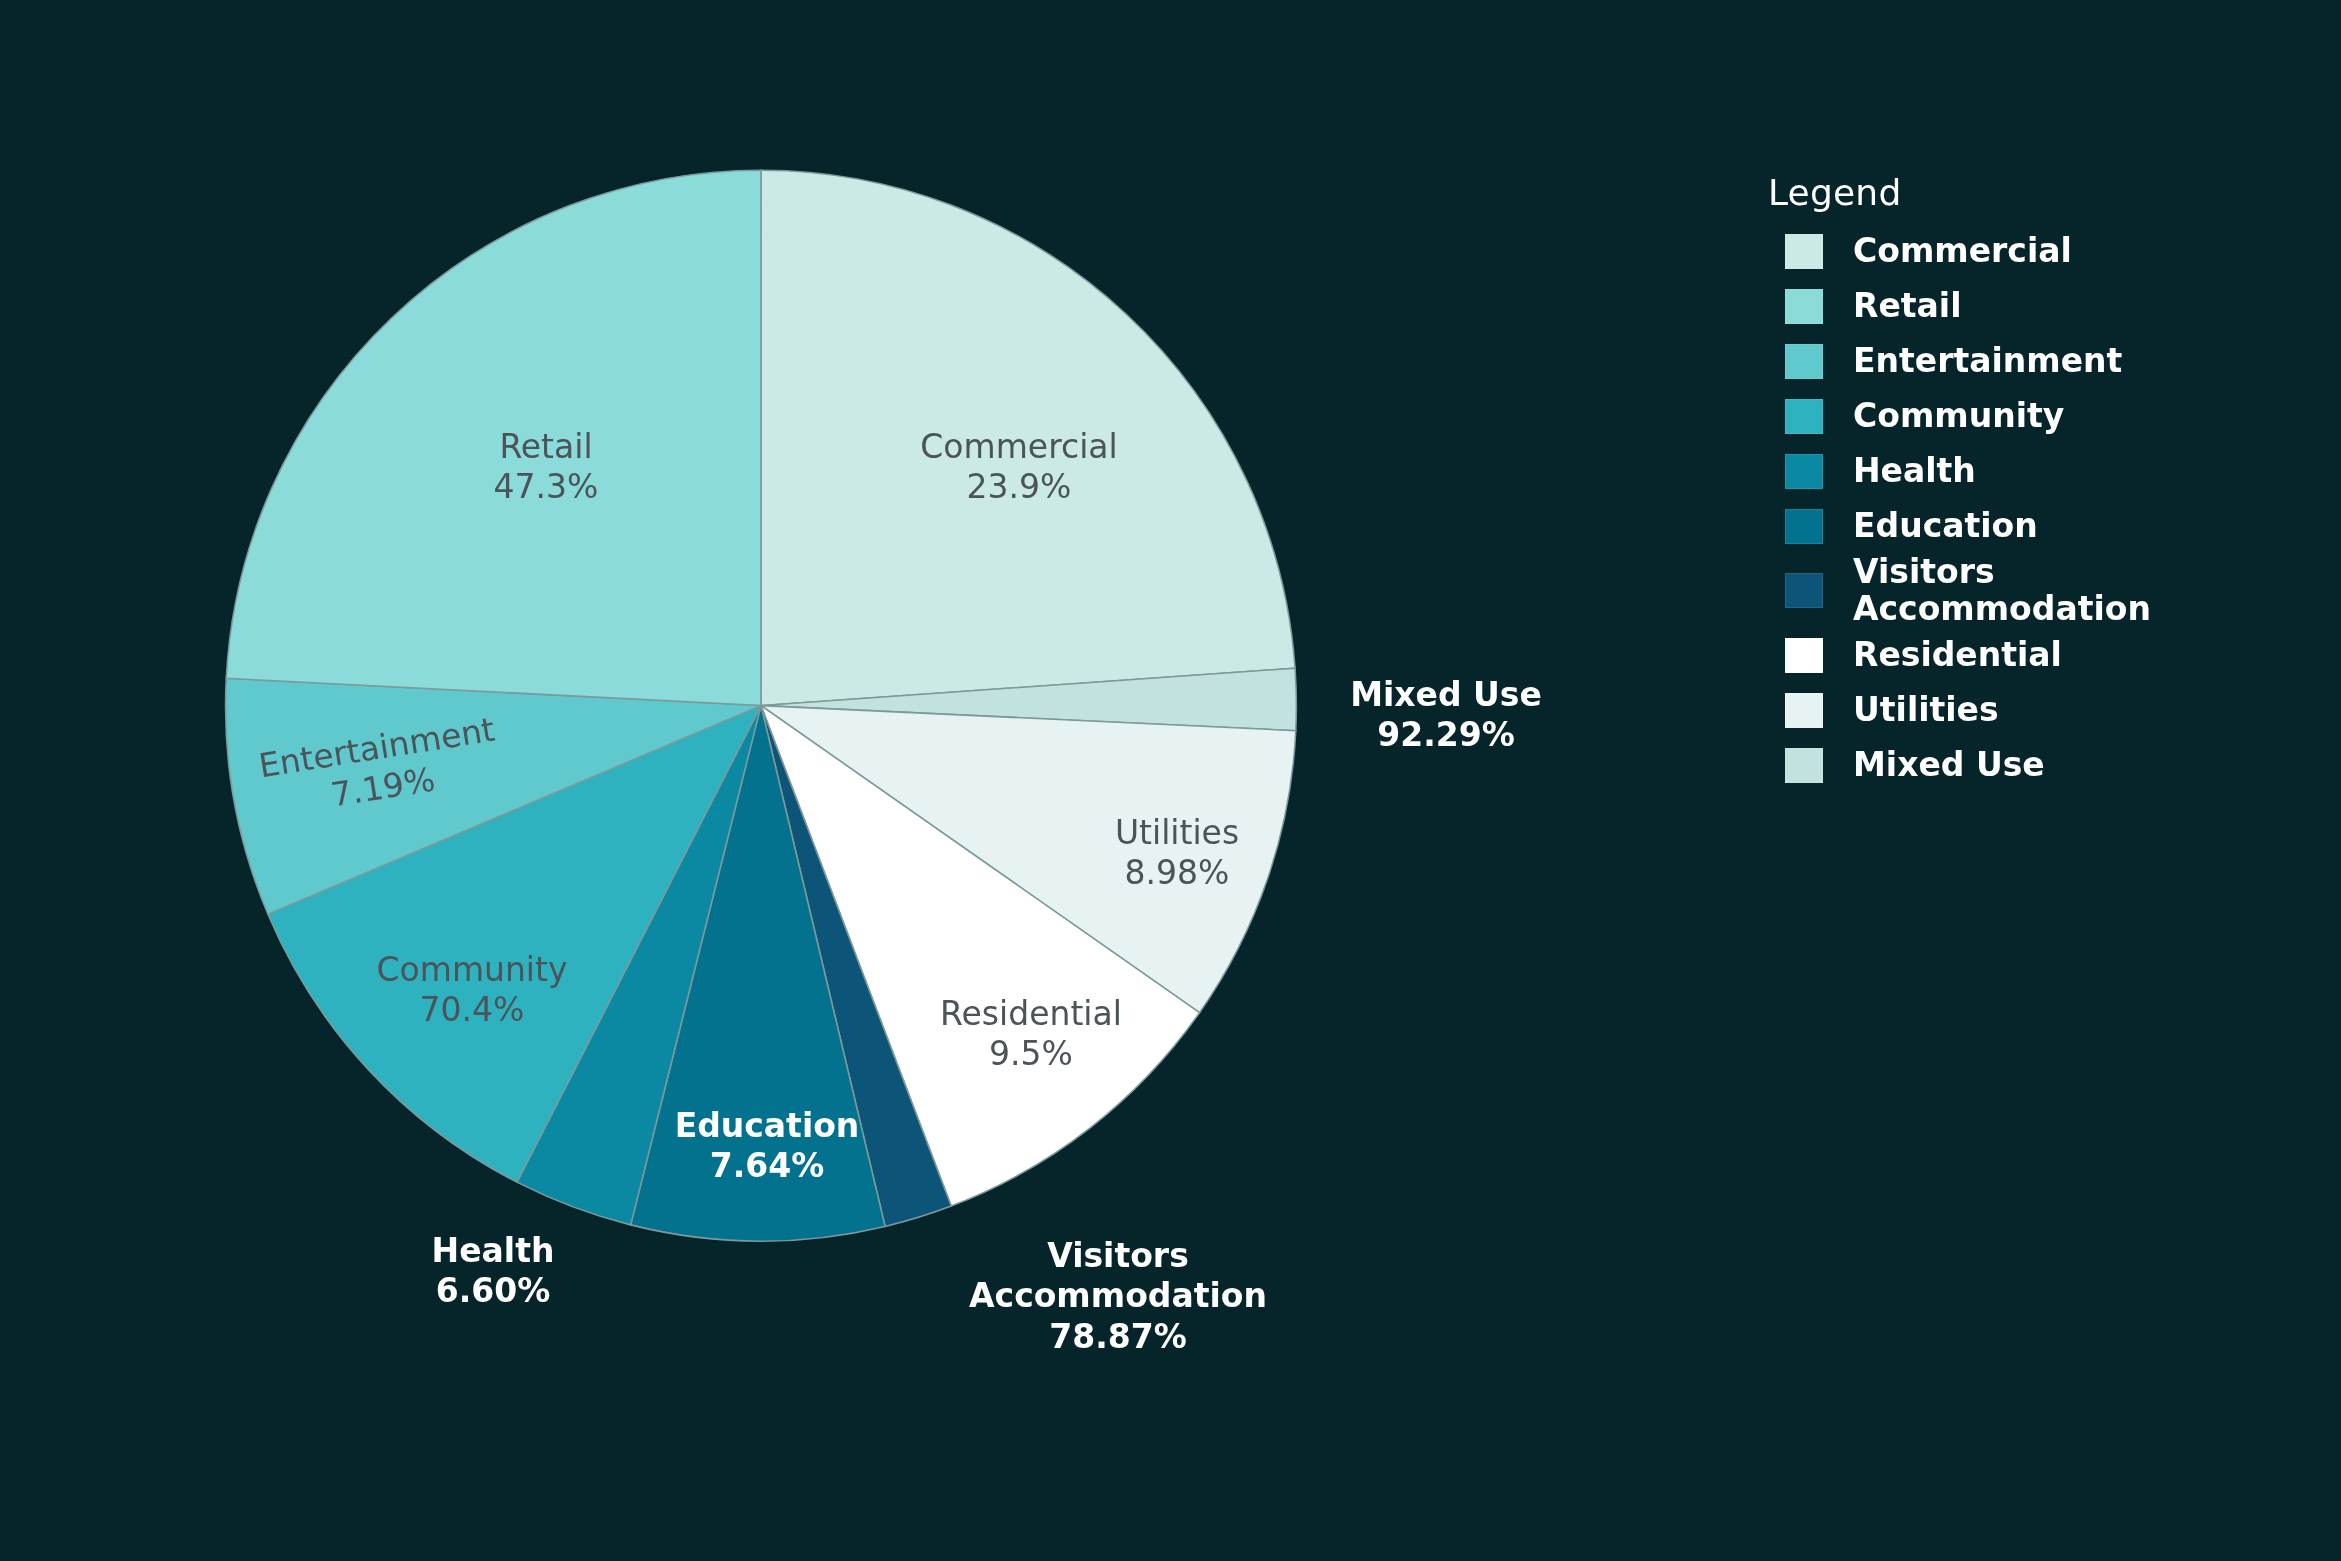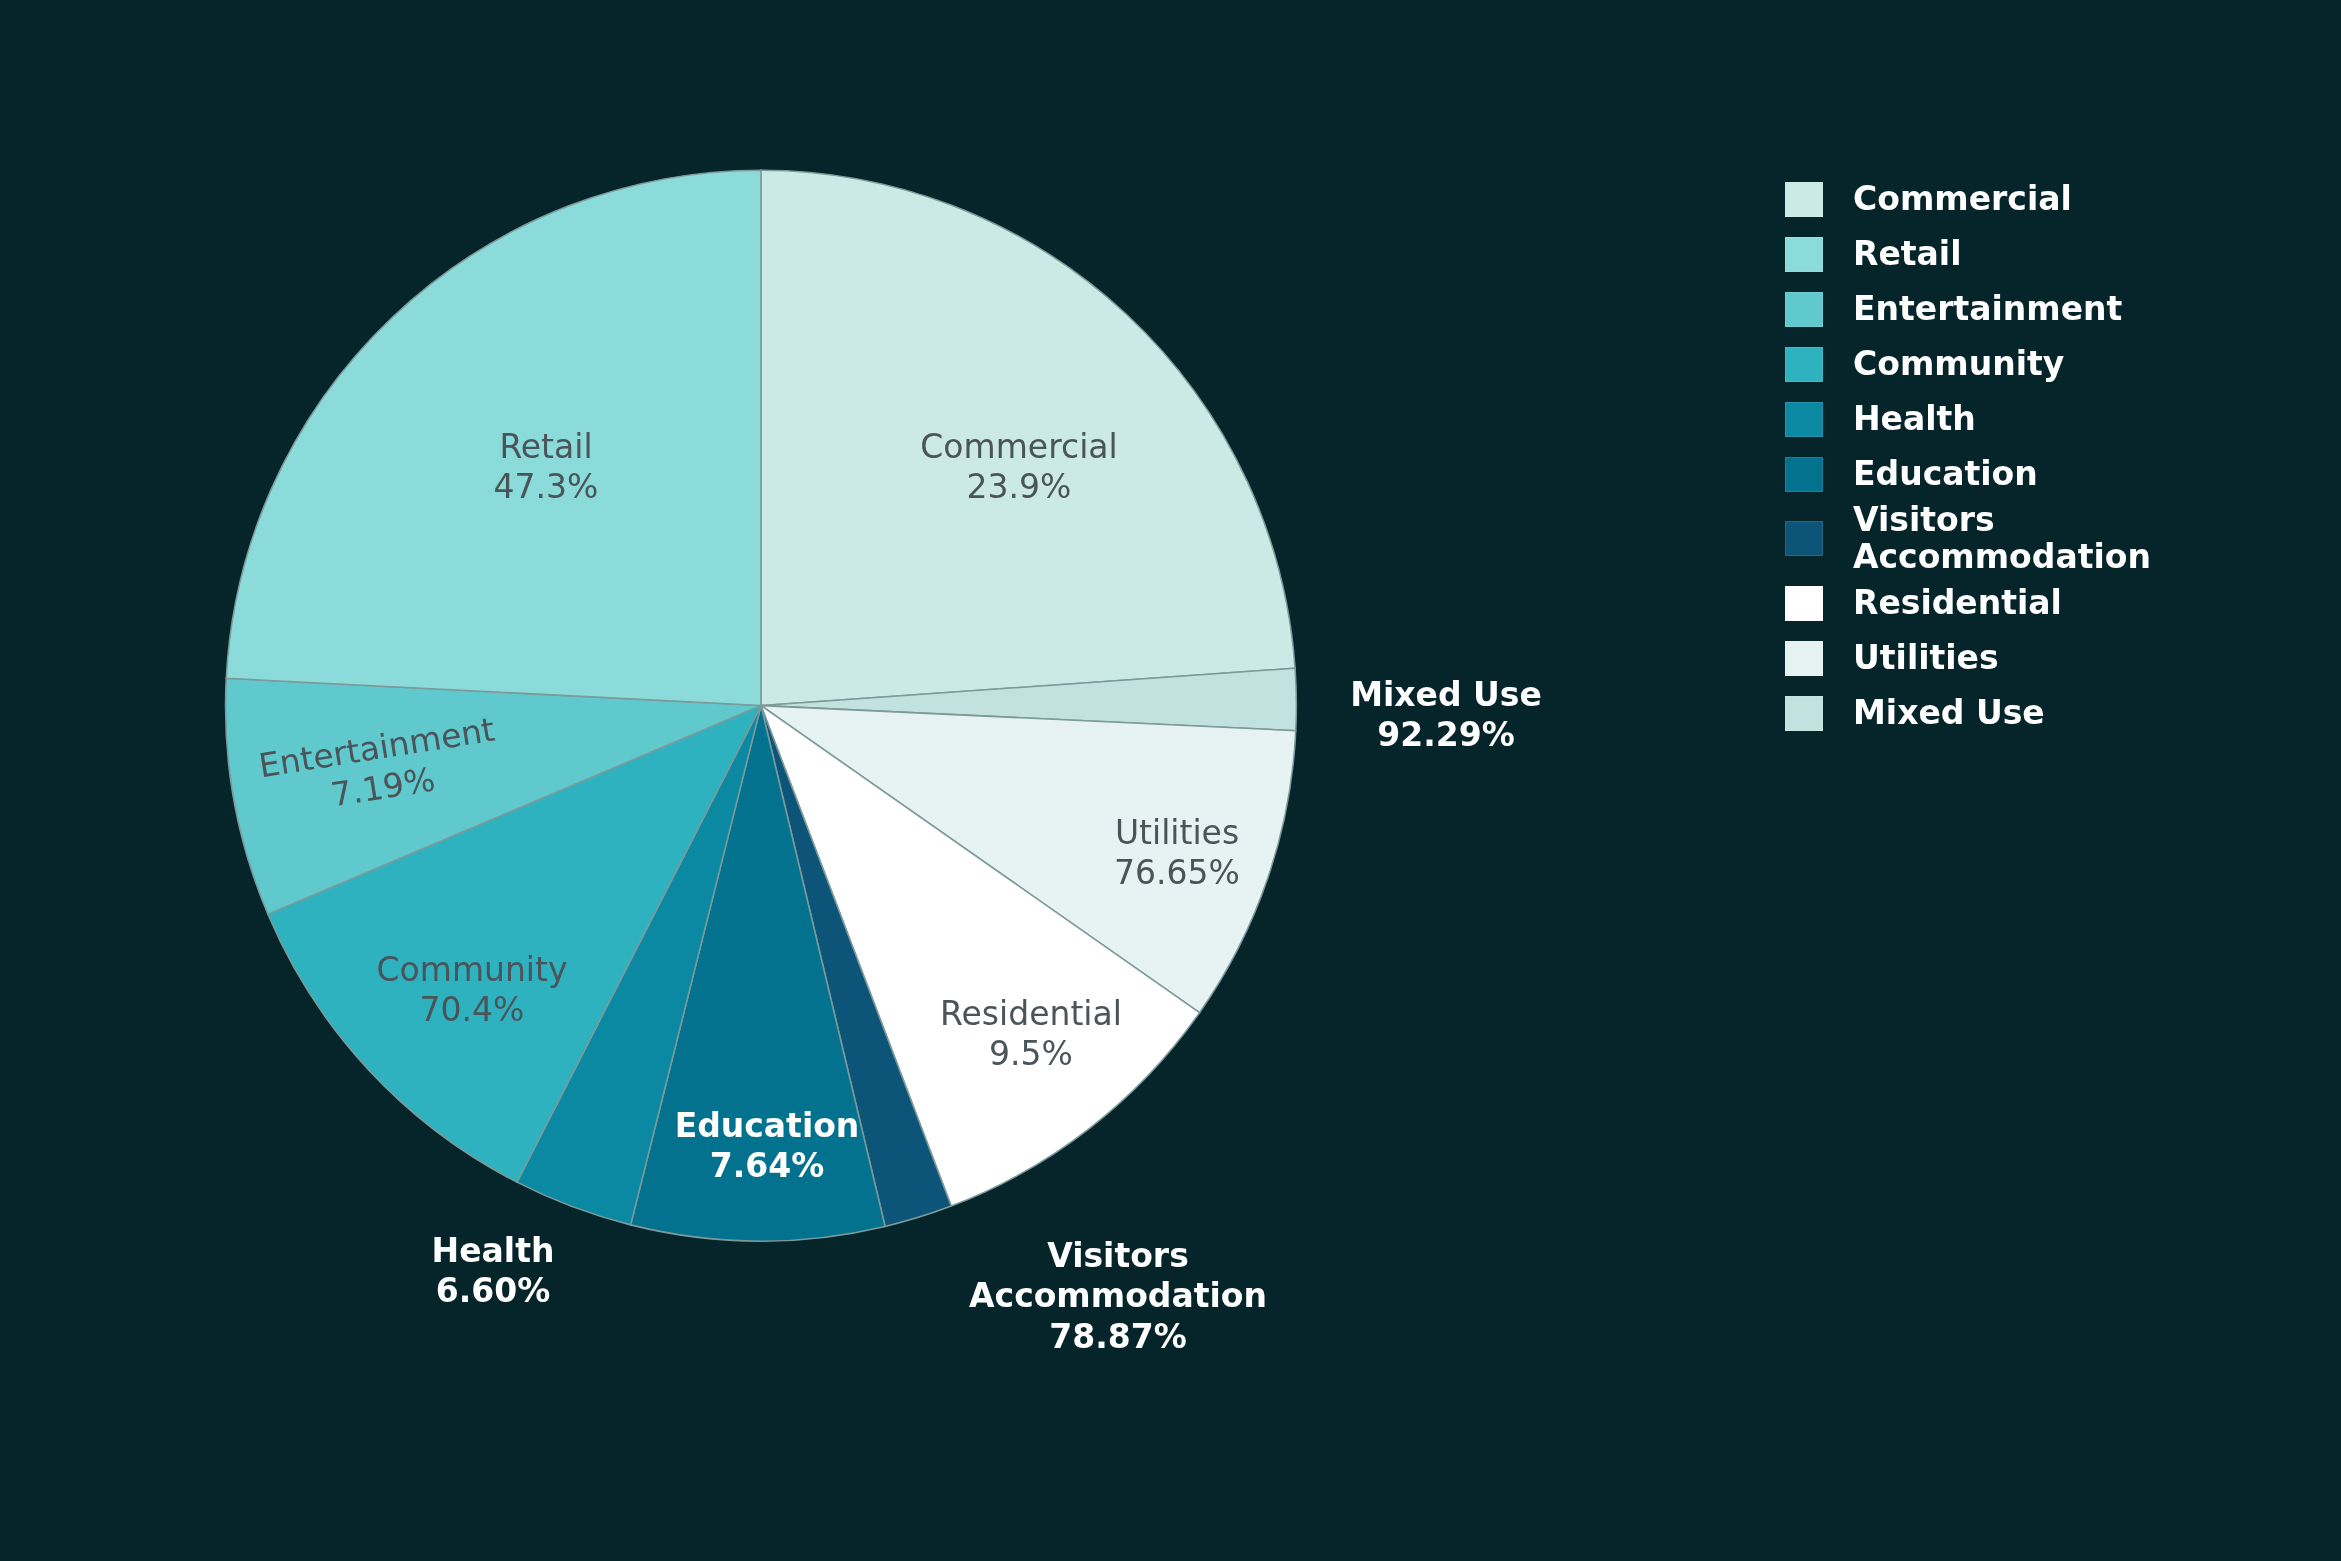--- a/index.html
+++ b/index.html
@@ -115,21 +115,21 @@
         <div class="slice-label lab-dark" style="left: 1019px; top: 467px;">
           <span class="lab-name">Commercial</span>
           <span class="lab-pct">23.9%</span>
         </div>
         <div class="slice-label lab-light" style="left: 1446px; top: 715px;">
           <span class="lab-name">Mixed Use</span>
           <span class="lab-pct">92.29%</span>
         </div>
         <div class="slice-label lab-dark" style="left: 1177px; top: 853px;">
           <span class="lab-name">Utilities</span>
-          <span class="lab-pct">76.65%</span>
+          <span class="lab-pct">8.98%</span>
         </div>
         <div class="slice-label lab-dark" style="left: 1031px; top: 1034px;">
           <span class="lab-name">Residential</span>
           <span class="lab-pct">9.5%</span>
         </div>
         <div class="slice-label lab-light" style="left: 1118px; top: 1296px;">
           <span class="lab-name">
             <span style="display: block;">Visitors</span>
             <span style="display: block;">Accommodation</span>
           </span>
@@ -152,20 +152,21 @@
           <span class="lab-pct">7.19%</span>
         </div>
         <div class="slice-label lab-dark" style="left: 546px; top: 467px;">
           <span class="lab-name">Retail</span>
           <span class="lab-pct">47.3%</span>
         </div>
       </div>
   </div>
 
   <div id="legend">
+    <div id="legend-title">Legend</div>
     <div id="legend-items">
         <div class="legend-row">
           <span class="legend-swatch" style="background: rgb(203, 234, 230);"></span>
           <span class="legend-label">Commercial</span>
         </div>
         <div class="legend-row">
           <span class="legend-swatch" style="background: rgb(138, 219, 217);"></span>
           <span class="legend-label">Retail</span>
         </div>
         <div class="legend-row">

